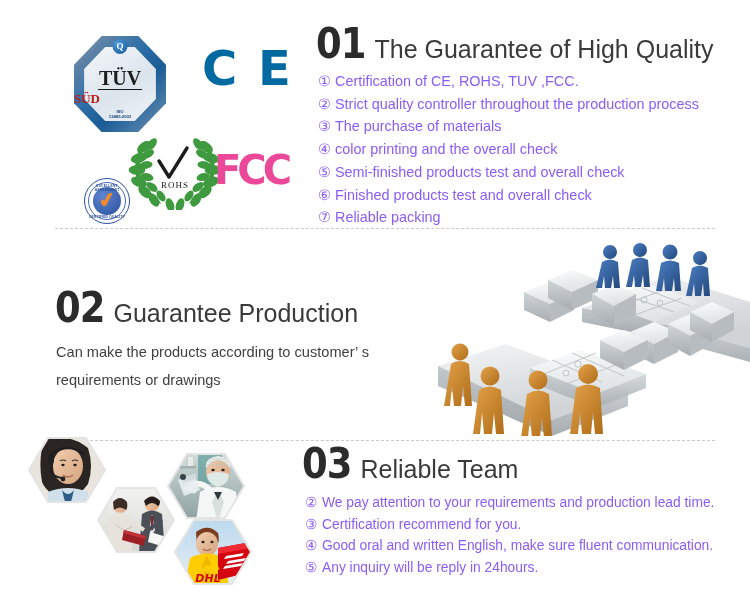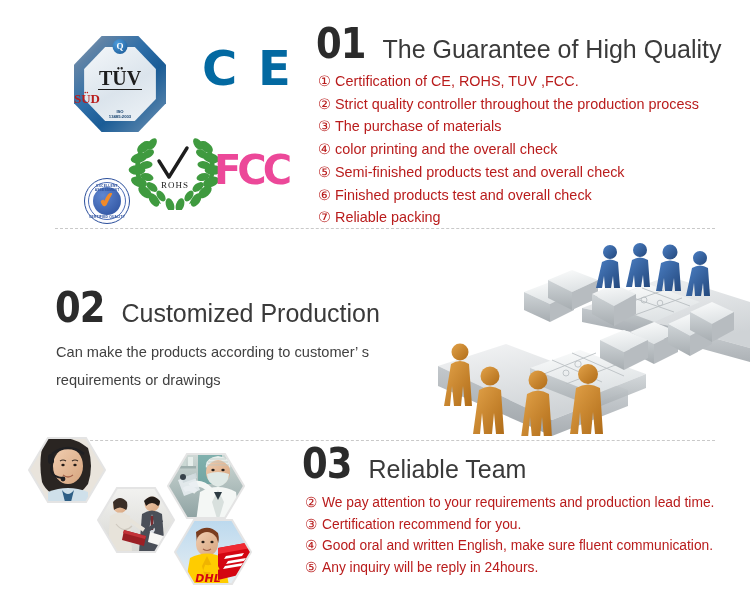--- a/index.html
+++ b/index.html
@@ -9,37 +9,37 @@
   .page { position:relative; width:750px; height:616px; background:#fff; }
 
   
   .section { position:absolute; left:0; width:750px; }
   .divider {
     position:absolute; left:55px; width:660px; height:0;
     border-top:1px dashed #c9c9c9;
   }
 
   
-  .head-row { display:flex; align-items:flex-end;gap:8px; }
+  .head-row { display:flex; align-items:flex-end; }
   .num {
     font-family:"DejaVu Sans", sans-serif;
     font-weight:bold; font-size:42px; line-height:40px;
     color:#2b2b2b; letter-spacing:-1px;
     transform:scaleX(0.88); transform-origin:left bottom;
   }
   .htitle {
     font-size:25px; line-height:28px; color:#3a3a3a;
     font-weight:400; margin-left:2px; padding-bottom:1px;
     white-space:nowrap;
   }
 
   
   ul.flist { list-style:none; }
   ul.flist li {
-    font-size:14.4px; line-height:22.7px; color:#b91c1c;
+    font-size:14.4px; line-height:22.7px; color:#8b5cf6;
     white-space:nowrap;
   }
   .cmark { display:inline-block; width:17px; }
 
   
   #sec01 { top:0; height:228px; }
   #logo-block { position:absolute; left:62px; top:22px; width:240px; height:208px; }
 
   
   .tuv { position:absolute; left:12px; top:14px; width:92px; height:96px; }
@@ -238,21 +238,21 @@
       <li><span class="cmark">⑦</span><span>Reliable packing</span></li>
     </ul>
 
     <div class="divider" style="top:228px"></div>
   </div>
 
   <div class="section" id="sec02">
 
     <div class="head-row">
       <span class="num">02</span>
-      <span class="htitle">Customized Production</span>
+      <span class="htitle">Guarantee Production</span>
     </div>
 
     <div class="body-txt">Can make the products according to customer’  s requirements or drawings</div>
 
     <div id="puzzle">
       <svg viewBox="0 0 318 196">
         <defs>
           <linearGradient id="gPlat" x1="0" y1="0" x2="0.4" y2="1">
             <stop offset="0" stop-color="#f4f5f6"></stop>
               <stop offset="1" stop-color="#cfd3d6"></stop>

